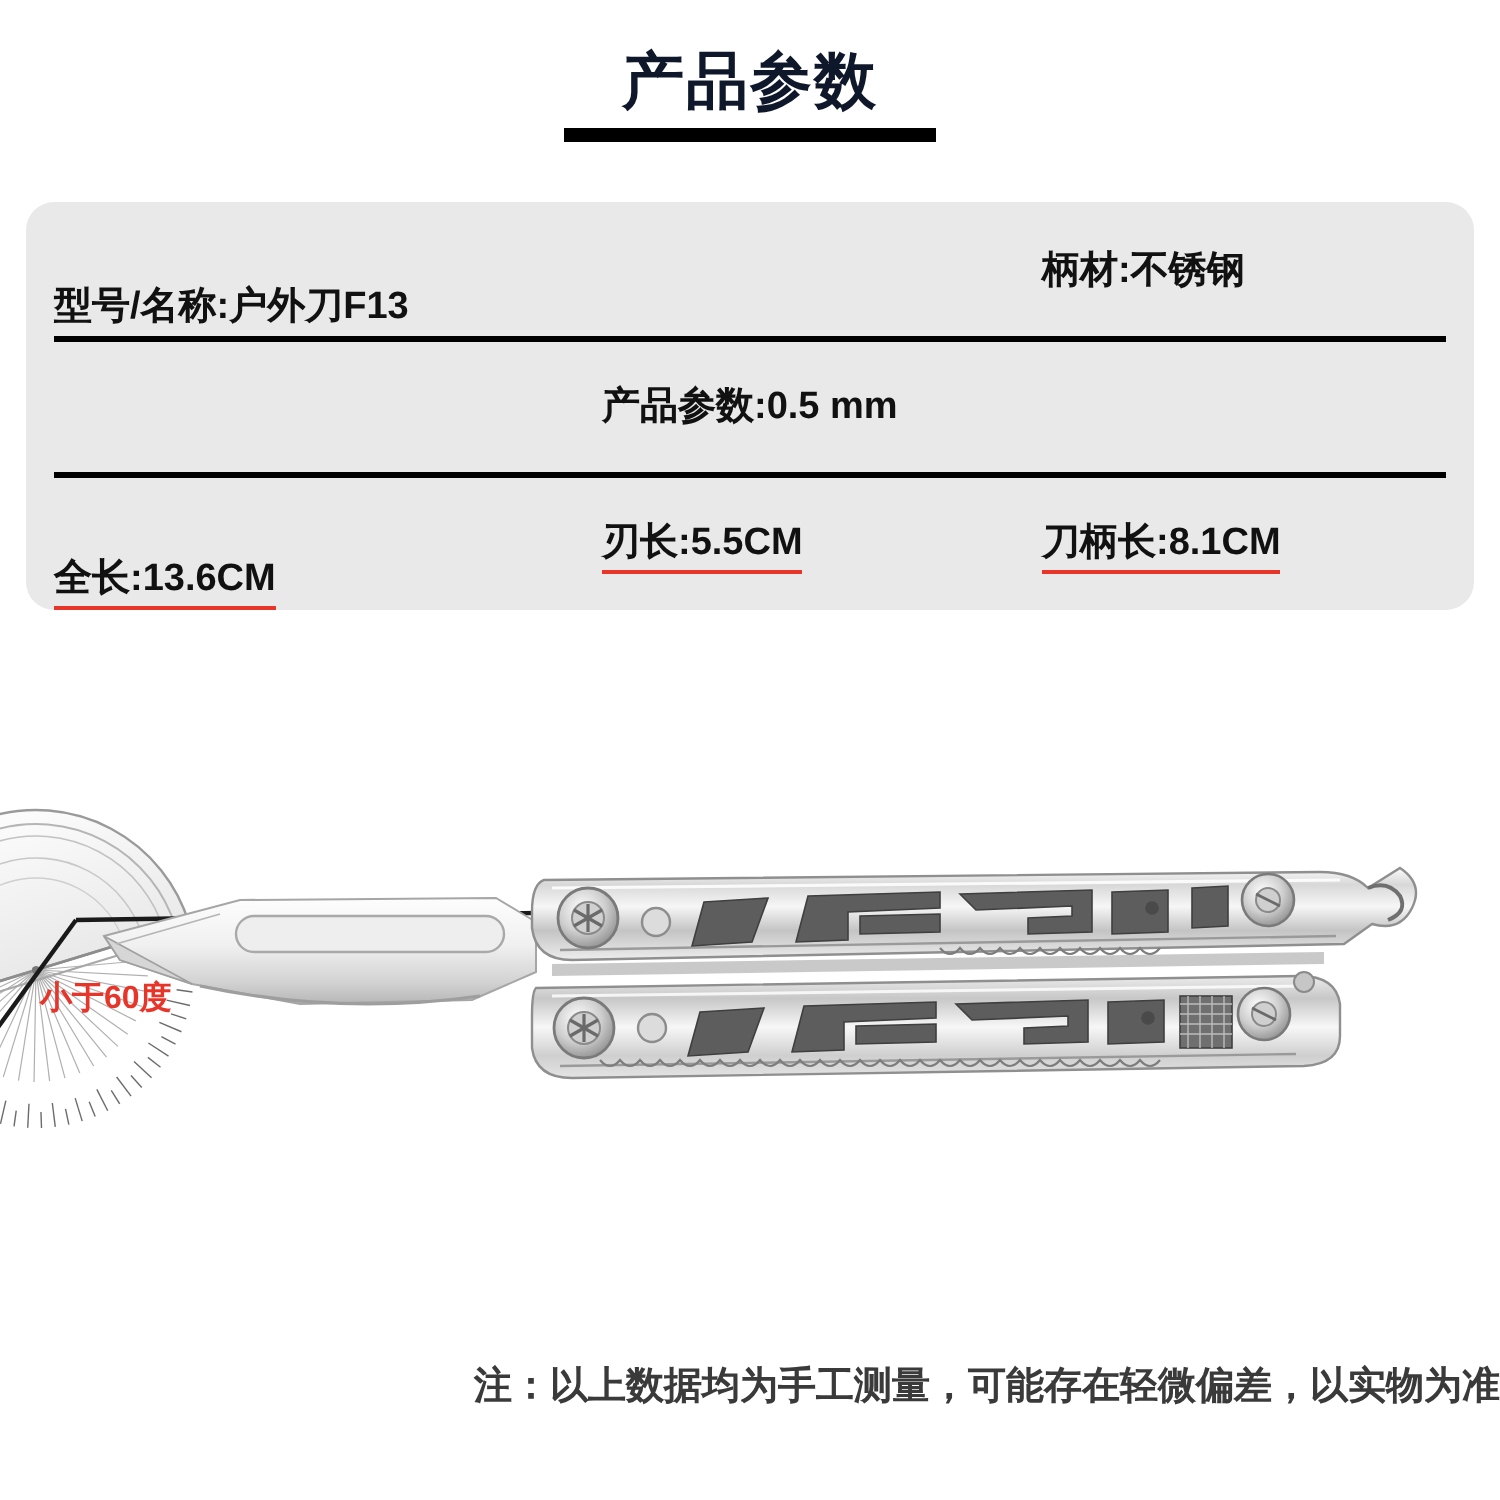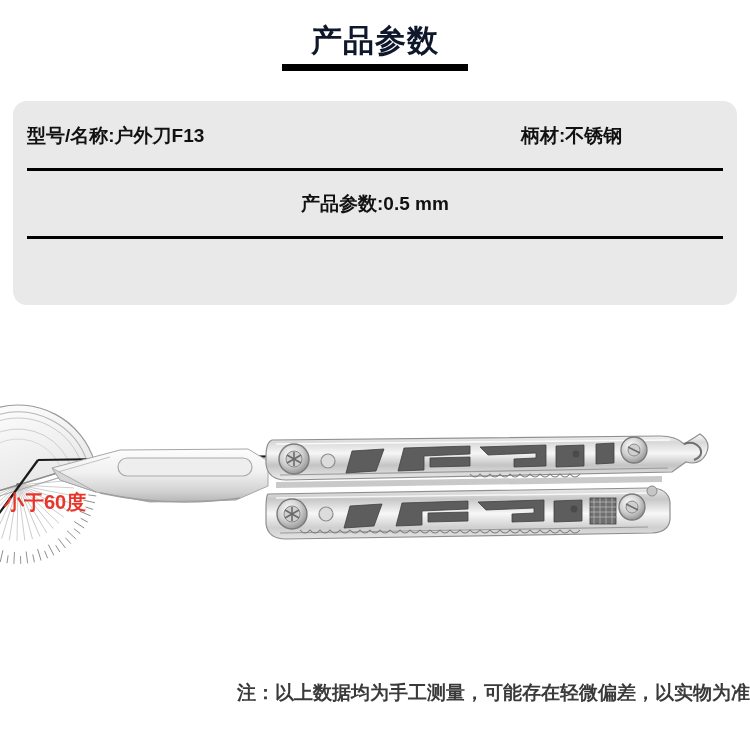--- a/index.html
+++ b/index.html
@@ -62,21 +62,21 @@
 
   .cell {
     position: absolute;
     top: 23px;
     font-size: 19px;
     font-weight: 600;
     color: #111111;
     white-space: nowrap;
     line-height: 24px;
   }
-  .cell.c1 { left: 14px; }
+  .cell.c1 { left: 14px; margin-top: 18px; }
   .cell.c2 { left: 288px; }
   .cell.c3 { left: 508px; }
 
   .cell .val-underline {
     display: inline-block;
     border-bottom: 2px solid #e8352a;
     padding-bottom: 1px;
   }
 
   .row-divider {
@@ -95,23 +95,23 @@
     left: 0;
     top: 330px;
     width: 750px;
     height: 310px;
   }
   .photo-area svg { display: block; }
 
   
   .angle-label {
     position: absolute;
-    left: 4px;
+    left: 20px;
     top: 489px;
-    font-size: 20px;
+    font-size: 16px;
     font-weight: 700;
     color: #e8352a;
     letter-spacing: 0px;
     white-space: nowrap;
   }
 
   
   .footnote {
     position: absolute;
     left: 0;
@@ -144,20 +144,31 @@
   </div>
   <div class="row-divider d1"></div>
 
   <div class="spec-row r2">
     <div class="cell c2">
       <span>产品参数:0.5 mm</span>
     </div>
   </div>
   <div class="row-divider d2"></div>
 
+  <div class="spec-row r3">
+    <div class="cell c1">
+      <span class="val-underline">全长:13.6CM</span>
+    </div>
+    <div class="cell c2">
+      <span class="val-underline">刃长:5.5CM</span>
+    </div>
+    <div class="cell c3">
+      <span class="val-underline">刀柄长:8.1CM</span>
+    </div>
+  </div>
 
 </div>
 
 <div class="photo-area">
   <svg width="750" height="310" viewBox="0 0 750 310" xmlns="http://www.w3.org/2000/svg">
     <defs>
       <linearGradient id="steelV" x1="0" y1="0" x2="0" y2="1">
         <stop offset="0%" stop-color="#fbfbfb"></stop>
         <stop offset="18%" stop-color="#d8d8d8"></stop>
         <stop offset="42%" stop-color="#f6f6f6"></stop>

